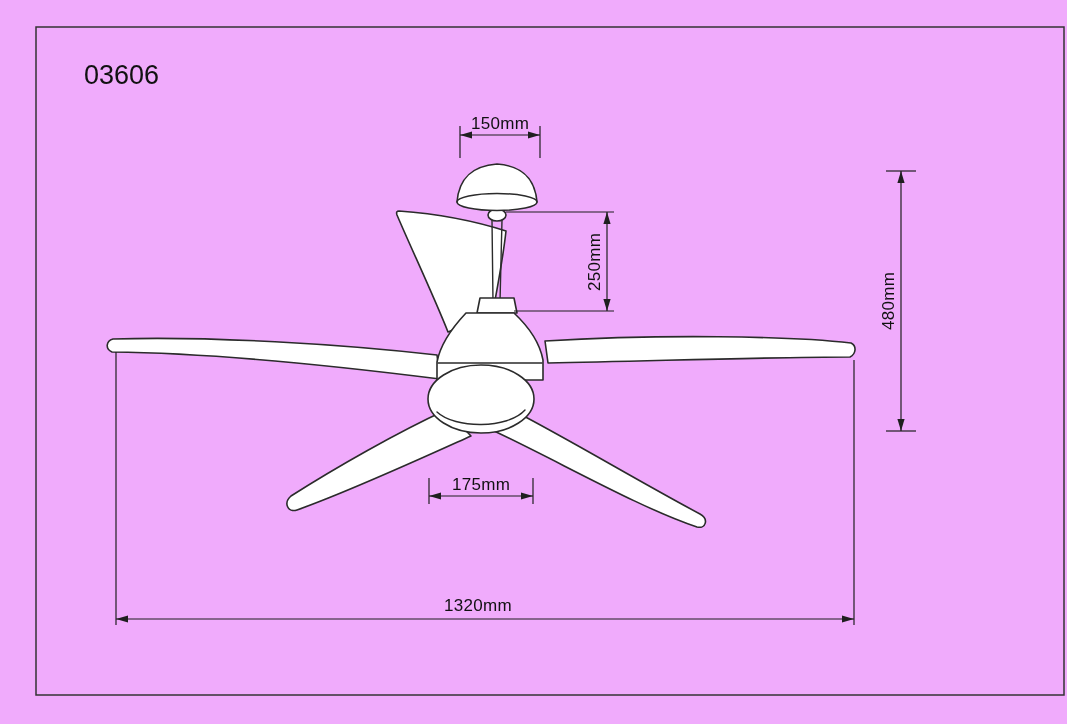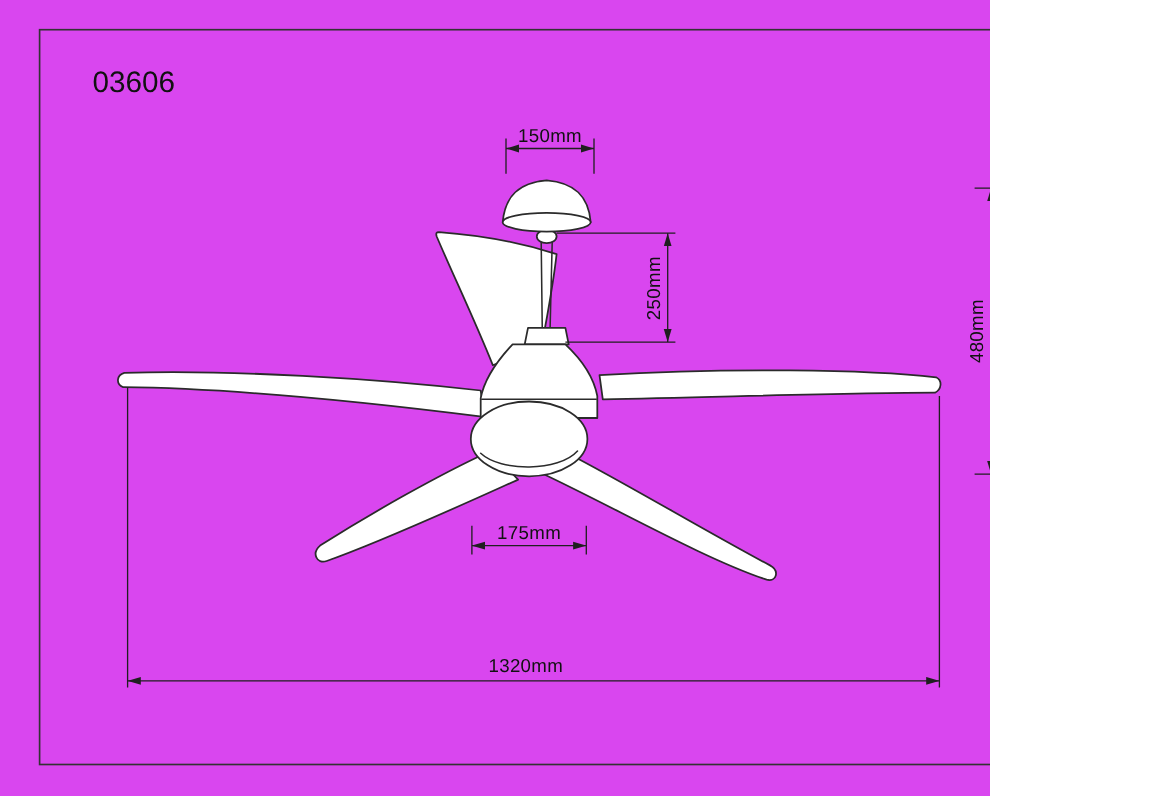--- a/index.html
+++ b/index.html
@@ -1,19 +1,19 @@
 <!DOCTYPE html>
 <html><head>
 <meta charset="utf-8">
 <style>
   html,body{margin:0;padding:0;background:#ffffff;}
   .page{
     position:relative;
-    width:900px;height:724px;
-    background:#d946ef;
+    width:1067px;height:724px;
+    background:#f0abfc;
     font-family:"Liberation Sans", sans-serif;
     overflow:hidden;
   }
   svg{position:absolute;left:0;top:0;}
   .outline{fill:#ffffff;stroke:#2b2b2b;stroke-width:1.6;stroke-linejoin:round;}
   .thin{fill:none;stroke:#2b2b2b;stroke-width:1.4;stroke-linecap:round;}
   .dim{stroke:#1f1f1f;stroke-width:1.2;fill:none;}
   .dim-label{font-size:17px;fill:#111;letter-spacing:0.3px;}
   .title-label{font-size:27px;fill:#111;}
 </style>

